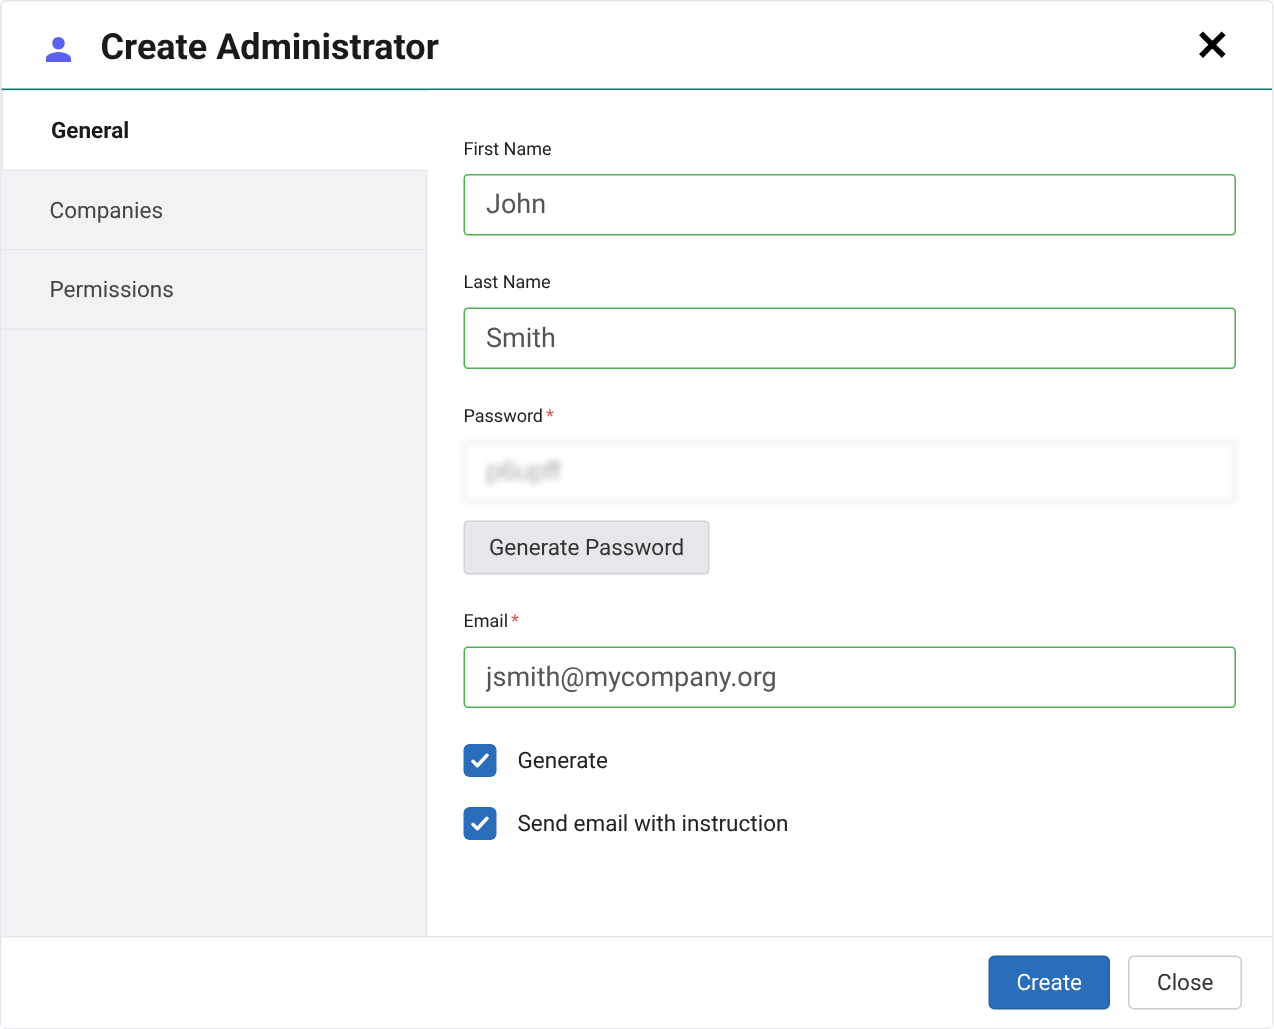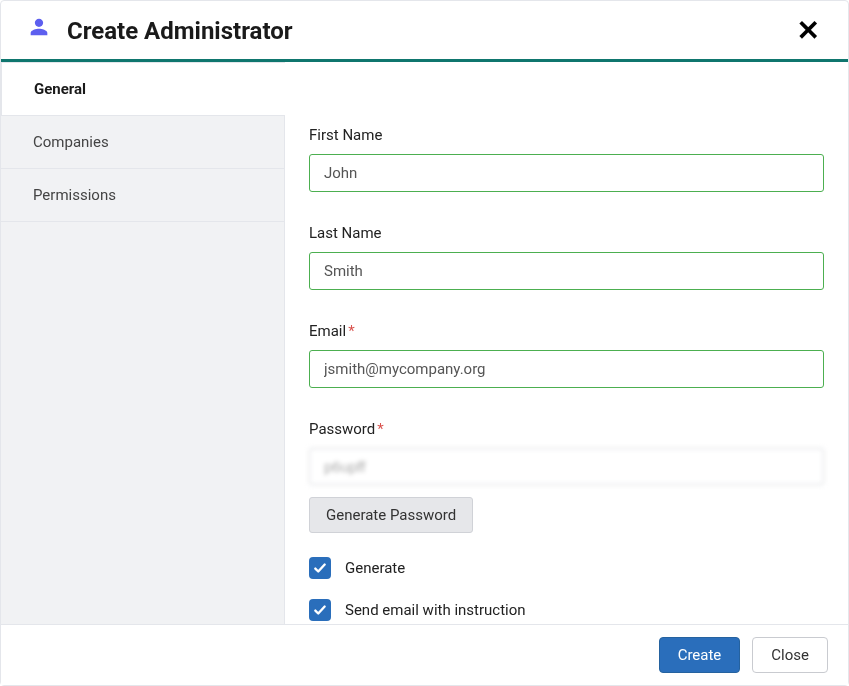--- a/index.html
+++ b/index.html
@@ -10,23 +10,23 @@
     height: 686px;
     background: #fff;
     border: 1px solid #e4e6eb;
     border-radius: 4px;
     display: flex;
     flex-direction: column;
   }
 
   .modal-header {
     display: flex;
-    align-items: flex-start;
+    align-items: flex-end;
     padding: 16px 24px 14px 28px;
-    border-bottom: 3px solid #0f766e;
+    border-bottom: 1px solid #0f766e;
   }
   .modal-header .title-icon {
     width: 20px;
     height: 22px;
     color: #5d5fef;
     flex-shrink: 0;
   }
   .modal-header h1 {
     font-size: 24px;
     font-weight: 700;
@@ -82,33 +82,32 @@
     flex: 1;
     padding: 32px 24px 24px 24px;
     background: #fff;
     overflow-y: auto;
   }
   .field {
     margin-bottom: 24px;
   }
   .field-label {
     display: block;
-    font-size: 15px;
+    font-size: 12px;
     color: #222;
     margin-bottom: 10px;
-    margin-top: 32px;
   }
   .req {
     color: #d9534f;
     margin-left: 2px;
   }
   .text-input {
     width: 100%;
     padding: 9px 14px;
-    font-size: 15px;
+    font-size: 18px;
     color: #555;
     border: 1px solid #4caf50;
     border-radius: 3px;
     outline: none;
     background: #fff;
   }
   .text-input.neutral {
     border: 1px solid #d6d8dc;
   }
   .pw-input {
@@ -208,29 +207,29 @@
         <label class="field-label">First Name</label>
         <input class="text-input" type="text" value="John" style="">
       </div>
 
       <div class="field">
         <label class="field-label">Last Name</label>
         <input class="text-input" type="text" value="Smith" style="">
       </div>
 
       <div class="field">
-        <label class="field-label"><span>Email</span><span class="req">*</span></label>
-        <input class="text-input" type="text" value="jsmith@mycompany.org" style="">
-      </div>
-
-      <div class="field">
         <label class="field-label"><span>Password</span><span class="req">*</span></label>
         <input class="text-input neutral pw-input" type="text" value="p6upff" style="">
         <br>
         <button class="gen-btn">Generate Password</button>
+      </div>
+
+      <div class="field">
+        <label class="field-label"><span>Email</span><span class="req">*</span></label>
+        <input class="text-input" type="text" value="jsmith@mycompany.org" style="">
       </div>
 
       <div class="checkbox-row">
         <span class="cbox">
           <svg viewBox="0 0 24 24" fill="none" stroke="#fff" stroke-width="4" stroke-linecap="round" stroke-linejoin="round">
               <polyline points="4 13 9 18 20 6"></polyline>
             </svg>
         </span>
         <span class="cbox-label">Generate</span>
       </div>

